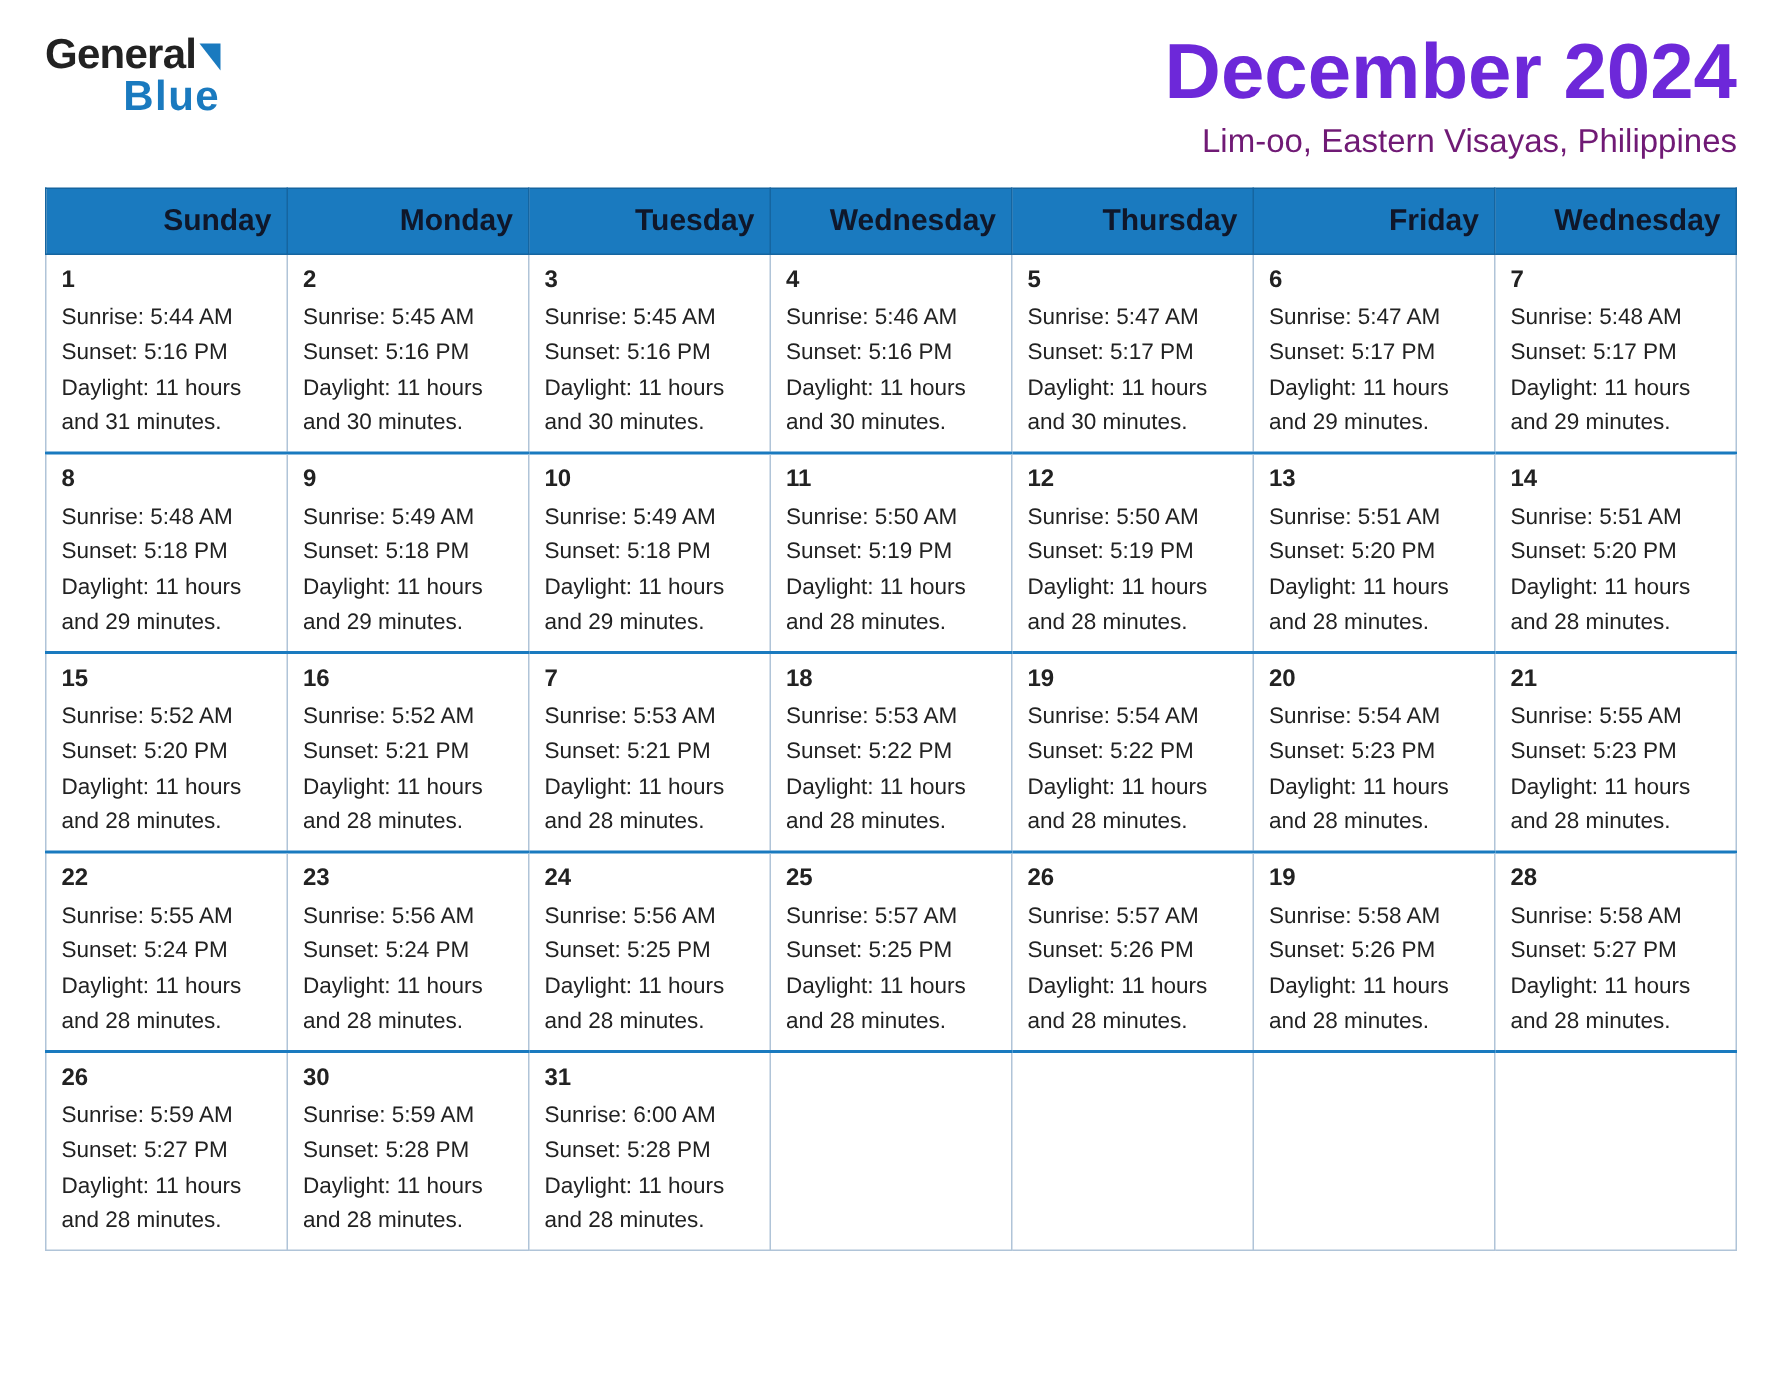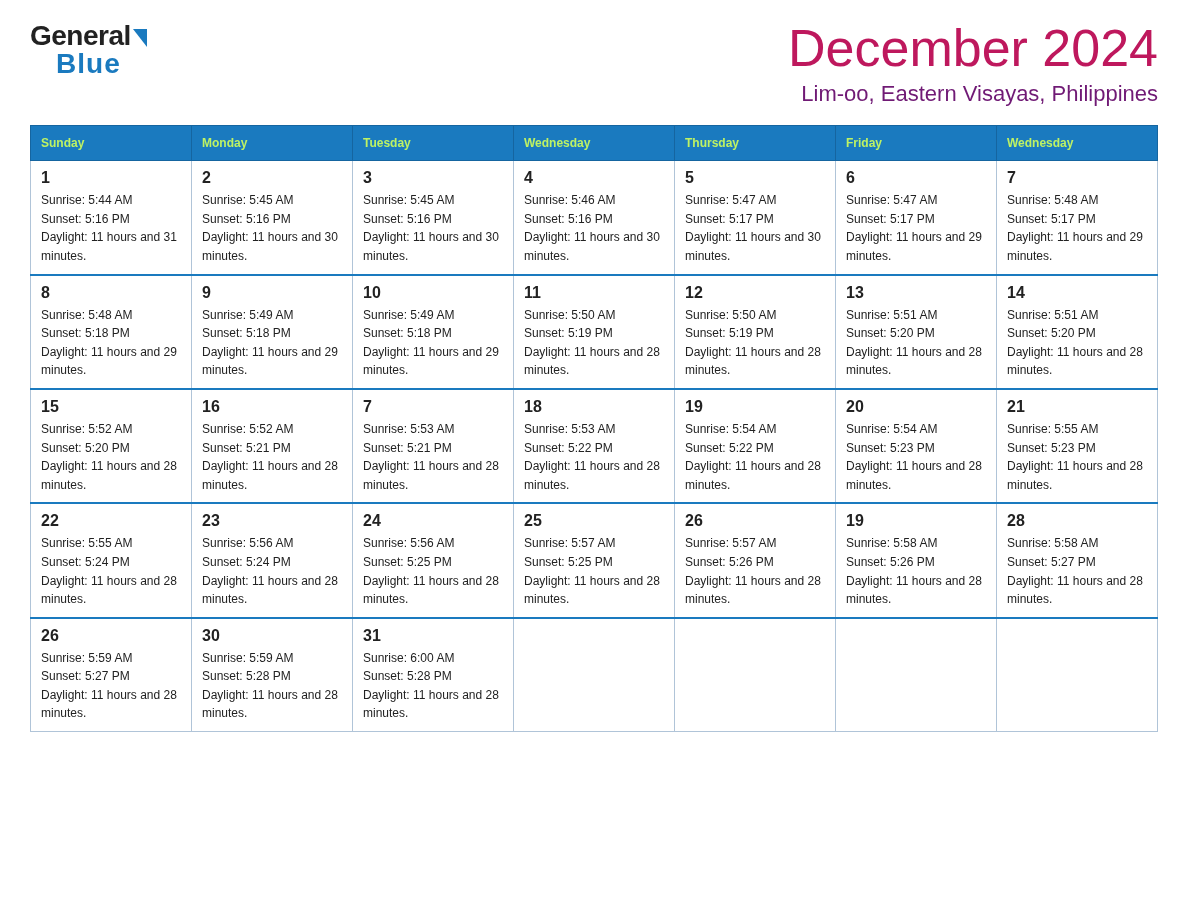--- a/index.html
+++ b/index.html
@@ -13,21 +13,21 @@
     }
     .header {
       display: flex;
       justify-content: space-between;
       align-items: flex-start;
       margin-bottom: 18px;
     }
     .logo {
       display: flex;
       flex-direction: column;
-      align-items: center;
+      align-items: flex-end;
     }
     .logo-top {
       font-size: 28px;
       font-weight: bold;
       color: #222;
       letter-spacing: -0.5px;
     }
     .logo-arrow {
       width: 0;
       height: 0;
@@ -43,61 +43,61 @@
       font-weight: bold;
       color: #1a7abf;
       margin-top: -4px;
       letter-spacing: 1px;
     }
     .title-block {
       text-align: right;
     }
     .month-title {
       font-size: 52px;
-      font-weight: normal;
-      color: #be185d;
+      font-weight: bold;
+      color: #6d28d9;
       line-height: 1.1;
     }
     .location-title {
       font-size: 22px;
       color: #701a75;
       margin-top: 4px;
     }
     .calendar-table {
       width: 100%;
       border-collapse: collapse;
       border: 1px solid #b0c4d8;
     }
     .calendar-table th {
       background: #1a7abf;
-      color: #bef264;
-      font-size: 12px;
+      color: #0f172a;
+      font-size: 20px;
       font-weight: bold;
       padding: 10px 10px;
-      text-align: left;
+      text-align: right;
       border: 1px solid #1565a0;
     }
     .calendar-table td {
       vertical-align: top;
       padding: 8px 10px;
       border: 1px solid #b0c4d8;
       width: 14.28%;
       min-height: 100px;
       font-size: 13px;
       color: #222;
     }
     .day-number {
       font-size: 16px;
       font-weight: bold;
       color: #222;
       display: block;
       margin-bottom: 4px;
     }
     .day-info {
-      font-size: 12px;
+      font-size: 15px;
       line-height: 1.55;
       color: #222;
     }
     .empty-cell {
       background: #fff;
     }
     .row-top-border td {
       border-top: 2px solid #1a7abf;
     }
   </style>

